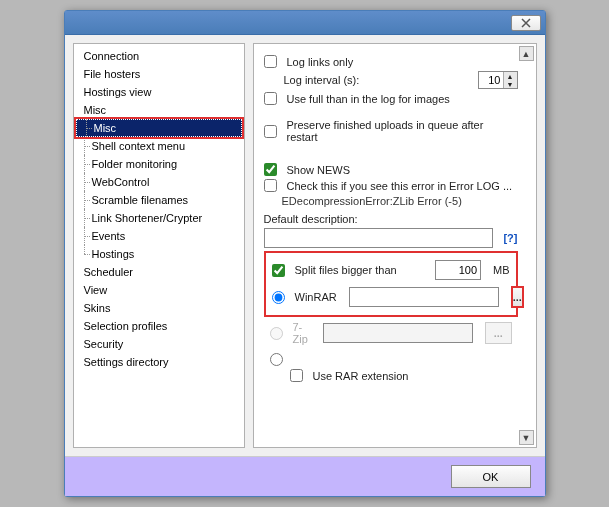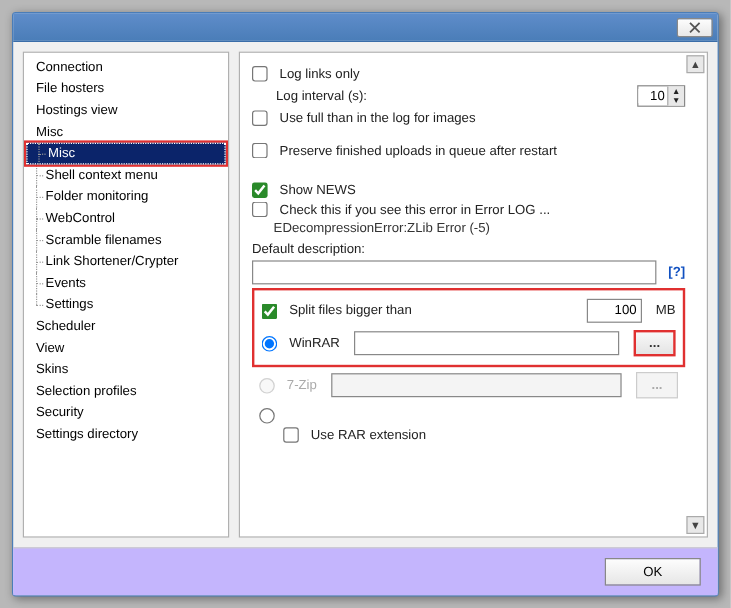--- a/index.html
+++ b/index.html
@@ -8,21 +8,21 @@
     background: #b8b8b8;
     font-family: Tahoma, Arial, sans-serif;
     font-size: 11px;
     display: flex;
     align-items: center;
     justify-content: center;
     width: 609px;
     height: 507px;
   }
   .dialog {
-    width: 589px;
+    width: 482px;
     height: 487px;
     background: #f0f0f0;
     border: 1px solid #4a7db8;
     border-radius: 3px;
     box-shadow: 2px 2px 8px rgba(0,0,0,0.4);
     display: flex;
     flex-direction: column;
   }
   .titlebar {
     height: 24px;
@@ -185,21 +185,21 @@
       <div class="tree-item">Misc</div>
       <div class="highlight-red">
         <div class="tree-item tree-child has-next selected">Misc</div>
       </div>
       <div class="tree-item tree-child has-next">Shell context menu</div>
       <div class="tree-item tree-child has-next">Folder monitoring</div>
       <div class="tree-item tree-child has-next">WebControl</div>
       <div class="tree-item tree-child has-next">Scramble filenames</div>
       <div class="tree-item tree-child has-next">Link Shortener/Crypter</div>
       <div class="tree-item tree-child has-next">Events</div>
-      <div class="tree-item tree-child">Settings</div>
+      <div class="tree-item tree-child">Hostings</div>
       <div class="tree-item">Scheduler</div>
       <div class="tree-item">View</div>
       <div class="tree-item">Skins</div>
       <div class="tree-item">Selection profiles</div>
       <div class="tree-item">Security</div>
       <div class="tree-item">Settings directory</div>
     </div>
 
     <div class="panel">
       <div class="scroll-up">▲</div>

